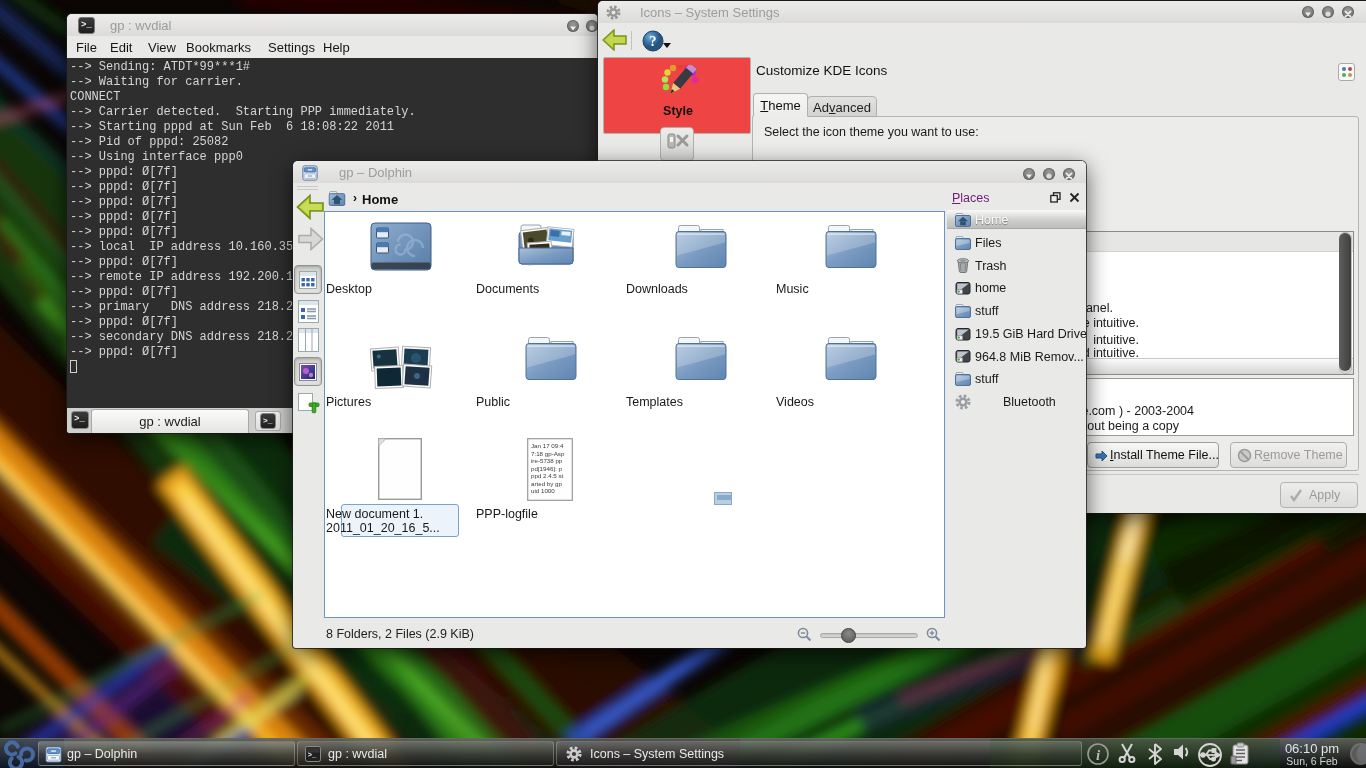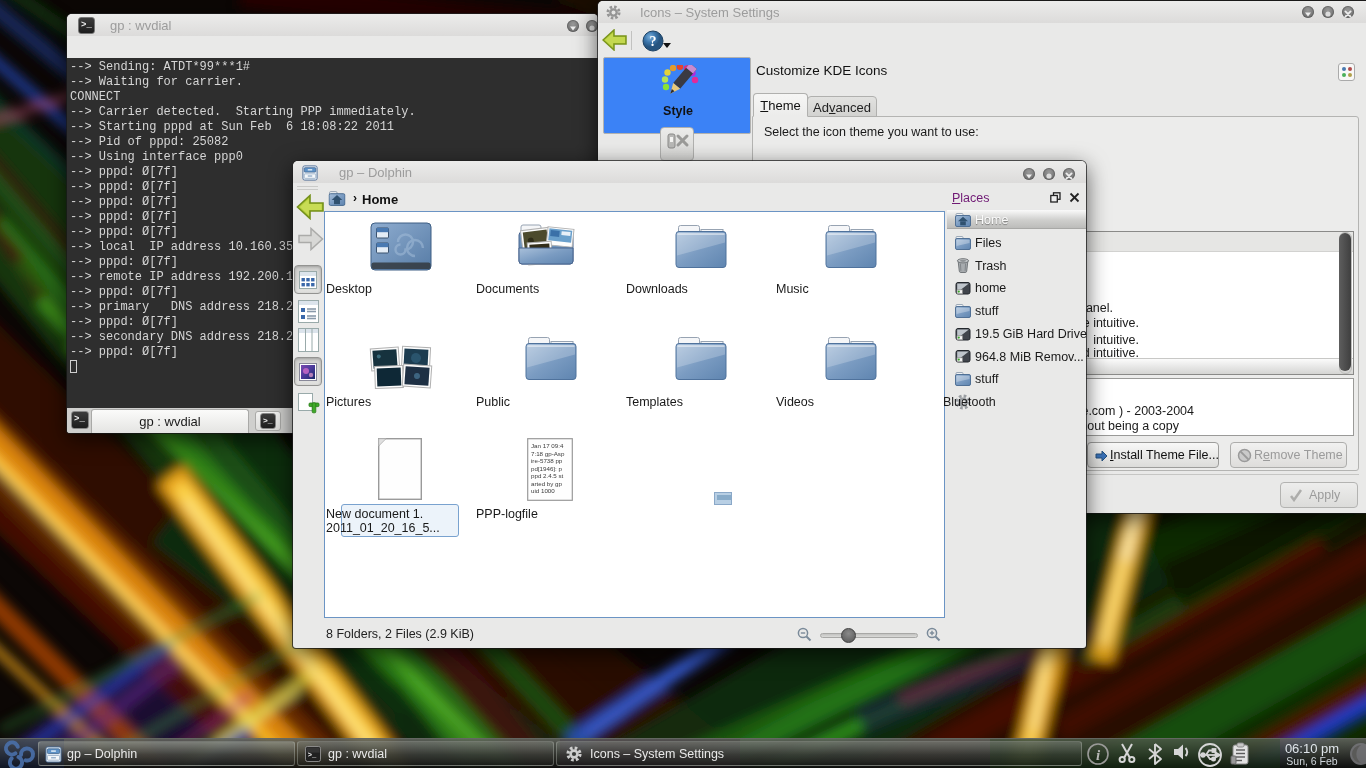--- a/index.html
+++ b/index.html
@@ -115,20 +115,28 @@
 <div class="win" id="term" style="left:67px;top:14px;width:531px;height:419px;">
   <div class="titlebar"></div>
   <div class="wtitle" style="left:43px;">gp : wvdial</div>
   <div class="wbtn" style="left:500px;top:6px;"><svg width="12" height="12" viewBox="0 0 12 12">
         <polygon points="3,4.4 9,4.4 6,8.6" fill="#ededed"></polygon>
       </svg></div>
   <div class="wbtn" style="left:519px;top:6px;"><svg width="12" height="12" viewBox="0 0 12 12">
         <circle cx="6" cy="6" r="2.6" fill="#dcdcdc"></circle>
       </svg></div>
   <div class="abs" style="left:11px;top:3px;width:17px;height:17px;background:linear-gradient(#3c3c3c,#1d1d1d);border-radius:3px;border:1px solid #777;color:#eee;font:bold 9px 'Liberation Mono',monospace;text-align:left;padding:2px 0 0 2px;">&gt;_</div>
+  <div class="abs" id="tmenu" style="left:0;top:22px;width:100%;height:22px;background:#e9e9e8;font-size:13px;color:#151515;">
+    <span class="abs" style="left:9px;top:4px;">File</span>
+    <span class="abs" style="left:43px;top:4px;">Edit</span>
+    <span class="abs" style="left:81px;top:4px;">View</span>
+    <span class="abs" style="left:119px;top:4px;">Bookmarks</span>
+    <span class="abs" style="left:201px;top:4px;">Settings</span>
+    <span class="abs" style="left:256px;top:4px;">Help</span>
+  </div>
   <div class="abs" id="tbody" style="left:0;top:44px;width:531px;height:350px;background:#2e2e2e;overflow:hidden;">
     <pre style="margin:2px 0 0 3px;font:12px/15px 'Liberation Mono',monospace;color:#d6d6d6;">--&gt; Sending: ATDT*99***1#
 --&gt; Waiting for carrier.
 CONNECT
 --&gt; Carrier detected.  Starting PPP immediately.
 --&gt; Starting pppd at Sun Feb  6 18:08:22 2011
 --&gt; Pid of pppd: 25082
 --&gt; Using interface ppp0
 --&gt; pppd: Ø[7f]
 --&gt; pppd: Ø[7f]
@@ -184,21 +192,21 @@
           <stop offset="0" stop-color="#7db2dd"></stop>
           <stop offset=".55" stop-color="#3c77ad"></stop>
           <stop offset="1" stop-color="#26547f"></stop>
         </radialGradient>
       </defs>
     <circle cx="11" cy="11" r="10" fill="url(#hg)" stroke="#1d4264"></circle>
     <text x="11" y="16" text-anchor="middle" font-family="Liberation Serif" font-size="14" font-weight="bold" fill="#fff">?</text>
   </svg>
   <div class="abs" style="left:65px;top:42px;width:0;height:0;border-left:4px solid transparent;border-right:4px solid transparent;border-top:5px solid #111;"></div>
 
-  <div class="abs" style="left:5px;top:56px;width:148px;height:77px;background:#3b82f6;border:1px solid #b2b2b0;border-radius:2px;">
+  <div class="abs" style="left:5px;top:56px;width:148px;height:77px;background:#ef4444;border:1px solid #b2b2b0;border-radius:2px;">
     <svg class="abs" style="left:50px;top:7px;" width="50" height="38" viewBox="0 0 50 38">
       <g>
         <circle cx="12" cy="22" r="3.2" fill="#8ae234"></circle>
           <circle cx="11" cy="14.5" r="3.2" fill="#b6e354"></circle>
         <circle cx="13.5" cy="7.5" r="3.2" fill="#e3d23a"></circle>
           <circle cx="19" cy="3" r="3.2" fill="#e39b2a"></circle>
         <circle cx="26" cy="1.8" r="3.2" fill="#e3432a"></circle>
           <circle cx="33" cy="3.4" r="3.2" fill="#e32a7a"></circle>
         <circle cx="38.5" cy="8" r="3.2" fill="#b02ae3"></circle>
           <circle cx="41" cy="15" r="3.2" fill="#e32a9a"></circle>
@@ -574,21 +582,21 @@
       <use href="#drive"></use>
     </svg>
   <div class="abs plbl" style="left:682px;top:189px;">964.8 MiB Remov...</div>
   <svg class="abs" style="left:662px;top:210px;" width="16" height="16" viewBox="0 0 16 16">
       <use href="#sfolder"></use>
     </svg>
   <div class="abs plbl" style="left:682px;top:211px;">stuff</div>
   <svg class="abs" style="left:662px;top:233px;" width="16" height="16" viewBox="0 0 16 16">
       <use href="#gearsym"></use>
     </svg>
-  <div class="abs plbl" style="left:650px;top:234px;">Bluetooth</div>
+  <div class="abs plbl" style="left:710px;top:234px;">Bluetooth</div>
 
   <div class="abs" style="left:33px;top:466px;font-size:12.5px;color:#222;">8 Folders, 2 Files (2.9 KiB)</div>
   <svg class="abs" style="left:504px;top:466px;" width="15" height="15" viewBox="0 0 15 15">
     <circle cx="6" cy="6" r="4.6" fill="none" stroke="#7a8a99" stroke-width="1.5"></circle>
     <line x1="9.5" y1="9.5" x2="13.5" y2="13.5" stroke="#7a8a99" stroke-width="2"></line>
     <line x1="3.8" y1="6" x2="8.2" y2="6" stroke="#7a8a99" stroke-width="1.4"></line>
   </svg>
   <div class="abs" style="left:527px;top:472px;width:98px;height:5px;background:linear-gradient(#c2c2c0,#dadad8);border:1px solid #a8a8a6;border-radius:3px;"></div>
   <div class="abs" style="left:548px;top:467px;width:15px;height:15px;border-radius:50%;background:radial-gradient(circle at 50% 35%,#8a8a8a,#555);border:1px solid #3f3f3f;"></div>
   <svg class="abs" style="left:633px;top:466px;" width="15" height="15" viewBox="0 0 15 15">

